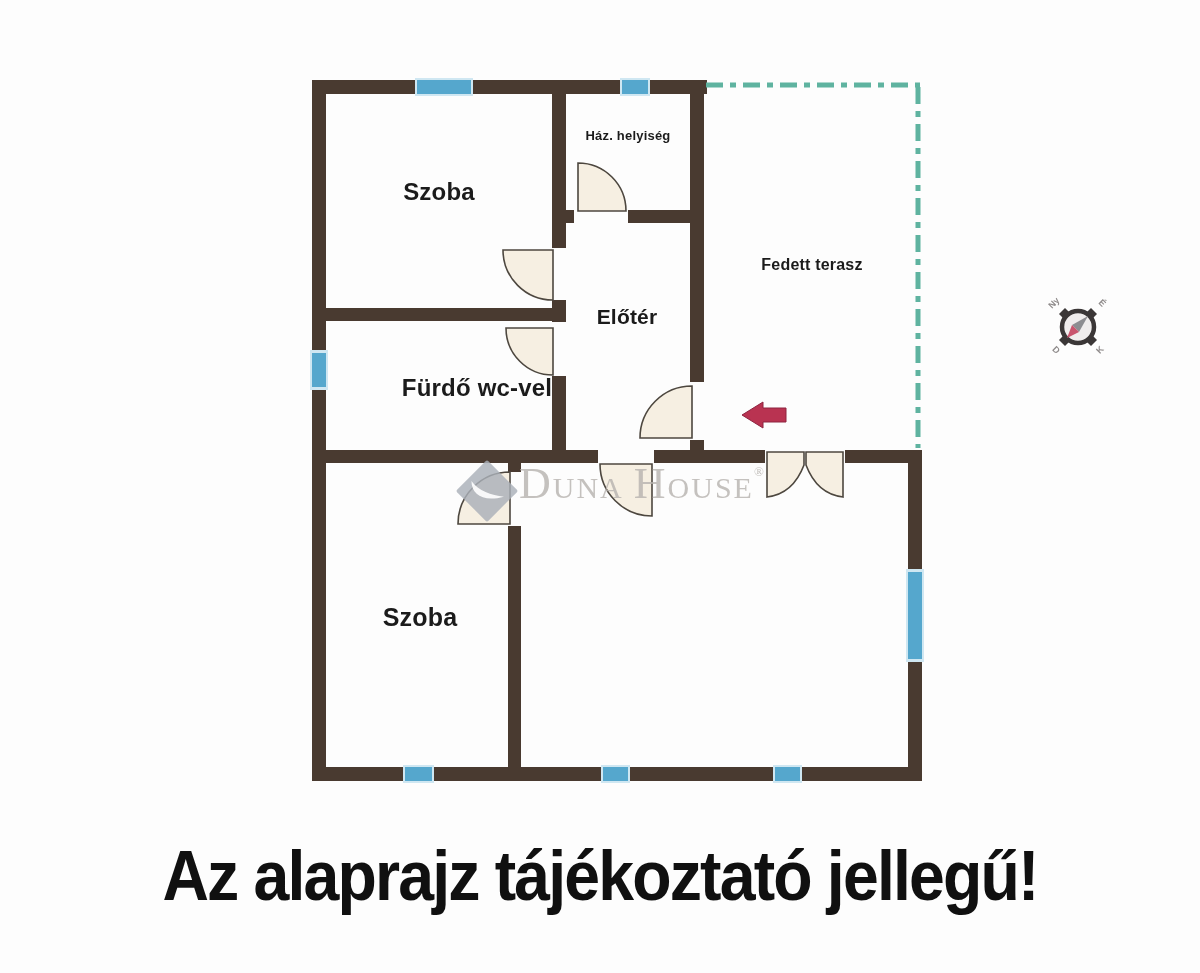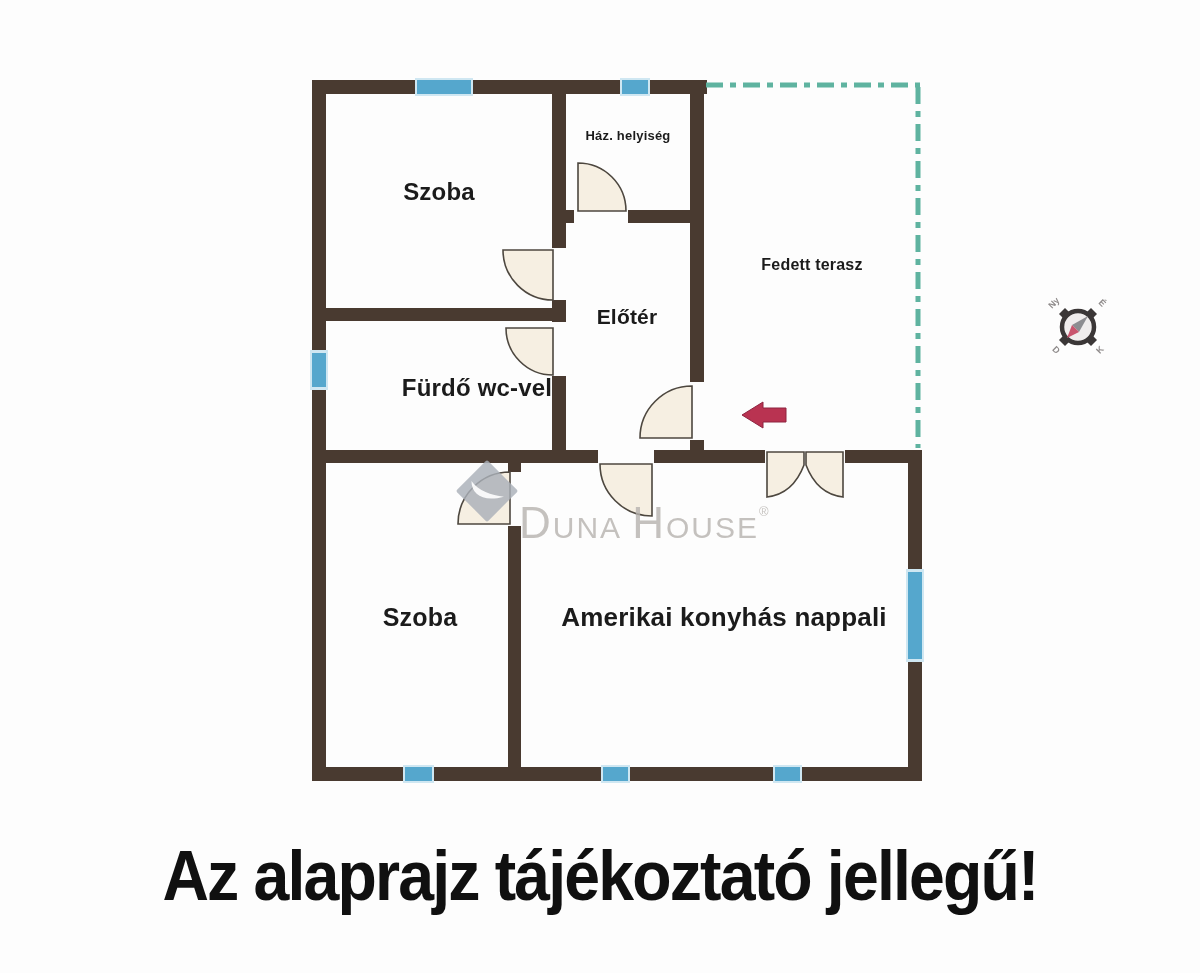--- a/index.html
+++ b/index.html
@@ -31,22 +31,22 @@
   .lbl-szoba-top{left:439px;top:192px;font-size:24px;}
   .lbl-haz{left:628px;top:135px;font-size:13px;}
   .lbl-eloter{left:627px;top:317px;font-size:21px;}
   .lbl-terasz{left:812px;top:265px;font-size:16px;}
   .lbl-furdo{left:443px;top:388px;font-size:24px;margin-left:34px;}
   .lbl-szoba-bottom{left:420px;top:617px;font-size:25px;}
   .lbl-nappali{left:724px;top:617px;font-size:26px;}
 
   .watermark{
     position:absolute;left:519px;top:462px;
-    font-family:Liberation Sans, sans-serif;color:var(--watermark,#b7b3af);
-    opacity:.8;letter-spacing:2px;white-space:nowrap;line-height:1;margin-top:39px;
+    font-family:Liberation Serif, serif;color:var(--watermark,#b7b3af);
+    opacity:.8;letter-spacing:2px;white-space:nowrap;line-height:1;
   }
   .wm-big{font-size:44px;}
   .wm-small{font-size:30px;}
   .wm-reg{font-size:13px;vertical-align:22px;letter-spacing:0;}
   .wm-space{display:inline-block;width:10px;}
 
   .disclaimer{
     position:absolute;left:0;right:0;top:836px;text-align:center;
     font-weight:bold;color:#101010;font-size:70px;letter-spacing:-2px;
     transform:scaleX(.92);white-space:nowrap;
@@ -172,19 +172,18 @@
       <path class="wm-swoosh" d="M-18,4 C-8,14 6,10 16,-8 C6,0 -6,6 -18,4 Z"></path>
     </g>
   </svg>
 
   <div class="room-label lbl-szoba-top">Szoba</div>
   <div class="room-label lbl-haz">Ház. helyiség</div>
   <div class="room-label lbl-eloter">Előtér</div>
   <div class="room-label lbl-terasz">Fedett terasz</div>
   <div class="room-label lbl-furdo">Fürdő wc-vel</div>
   <div class="room-label lbl-szoba-bottom">Szoba</div>
-  <div class="room-label lbl-nappali">Amerikai konyhás nappali</div>
 
   <div class="watermark"><span class="wm-big">D</span><span class="wm-small">UNA</span><span class="wm-space"></span><span class="wm-big">H</span><span class="wm-small">OUSE</span><span class="wm-reg">®</span></div>
 
   <div class="disclaimer">Az alaprajz tájékoztató jellegű!</div>
 
 </div>
 
 </body></html>

